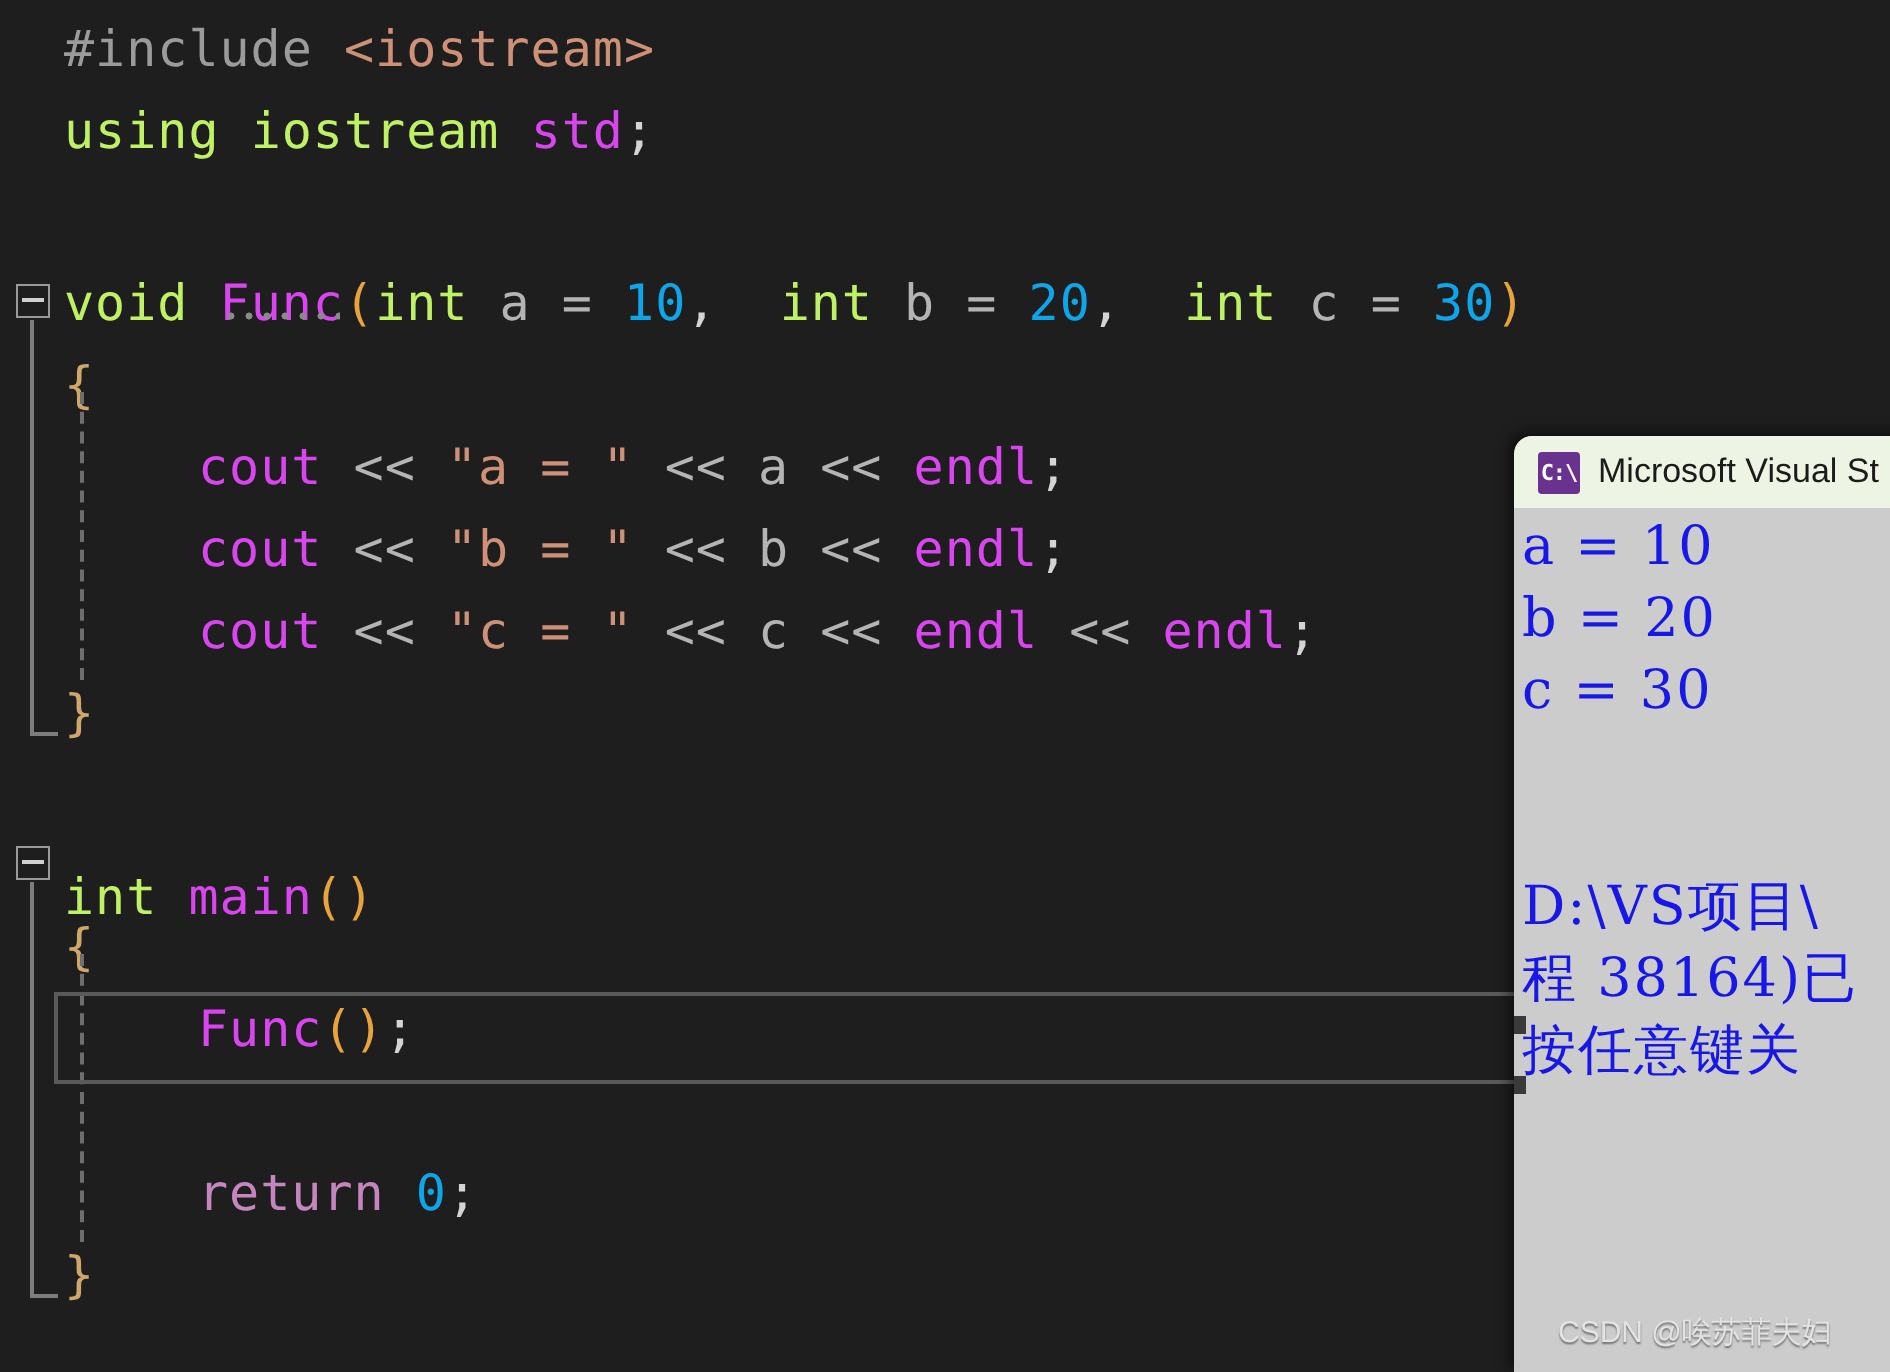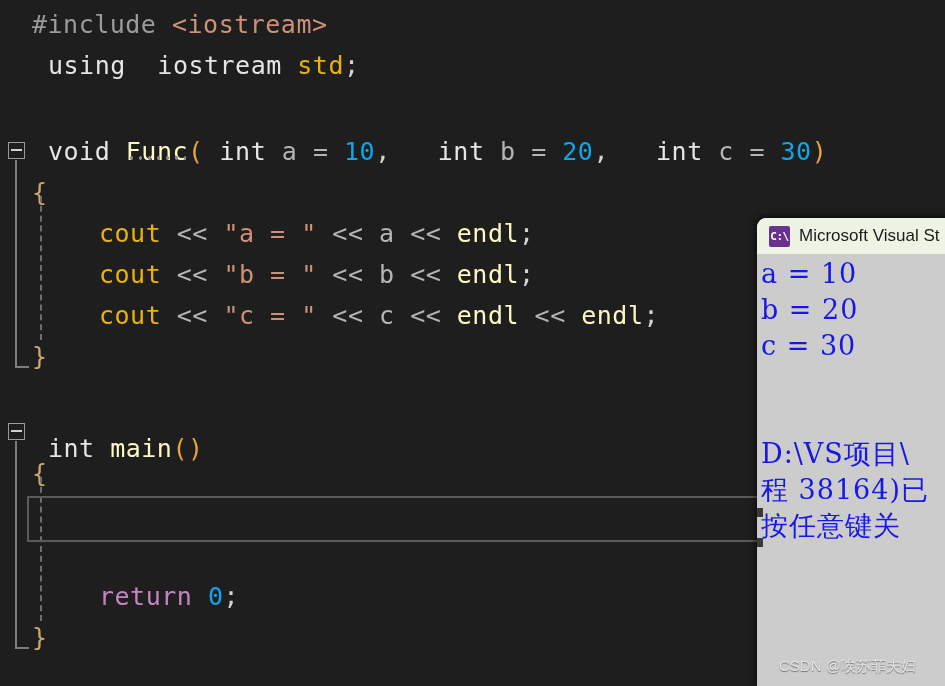--- a/index.html
+++ b/index.html
@@ -33,26 +33,26 @@
     font-size: 25px;
     letter-spacing: 0.5px;
     color: #d4d4d4;
   }
   .indent1 { padding-left: 32px; }
   .indent2 { padding-left: 32px; }
   .indent3 { padding-left: 99px; }
 
   .tok-pre   { color: #9b9b9b; }
   .tok-inc   { color: #ce9178; }
-  .tok-kw    { color: #e5e5e5; margin-left: 16px; }
-  .tok-fn    { color: #fef9c3; }
+  .tok-kw    { color: #bef264; }
+  .tok-fn    { color: #d946ef; }
   .tok-num   { color: #0ea5e9; }
   .tok-str   { color: #ce9178; }
   .tok-op    { color: #b4b4b4; }
-  .tok-plain { color: #eab308; }
+  .tok-plain { color: #d946ef; }
   .tok-ctrl  { color: #c586c0; }
   .tok-brace { color: #cfa76a; }
   .tok-paren { color: #e8a33d; }
   .tok-punct { color: #d4d4d4; }
 
   
   .squiggle {
     position: relative;
   }
   .squiggle::after {
@@ -198,20 +198,21 @@
     <div class="code-line indent3" style="top:254px;"><span class="tok-plain">cout</span><span> </span><span class="tok-op">&lt;&lt;</span><span> </span><span class="tok-str">"b = "</span><span> </span><span class="tok-op">&lt;&lt;</span><span> </span><span class="tok-op">b</span><span> </span><span class="tok-op">&lt;&lt;</span><span> </span><span class="tok-fn">endl</span><span class="tok-punct">;</span></div>
 
     <div class="code-line indent3" style="top:295px;"><span class="tok-plain">cout</span><span> </span><span class="tok-op">&lt;&lt;</span><span> </span><span class="tok-str">"c = "</span><span> </span><span class="tok-op">&lt;&lt;</span><span> </span><span class="tok-op">c</span><span> </span><span class="tok-op">&lt;&lt;</span><span> </span><span class="tok-fn">endl</span><span> </span><span class="tok-op">&lt;&lt;</span><span> </span><span class="tok-fn">endl</span><span class="tok-punct">;</span></div>
 
     <div class="code-line" style="top:336px;padding-left:32px;"><span class="tok-brace">}</span></div>
 
     <div class="code-line indent2" style="top:428px;"><span class="tok-kw">int</span><span> </span><span class="tok-fn">main</span><span class="tok-paren">(</span><span class="tok-paren">)</span></div>
 
     <div class="code-line" style="top:453px;padding-left:32px;"><span class="tok-brace">{</span></div>
 
+    <div class="code-line indent3" style="top:494px;"><span class="tok-fn">Func</span><span class="tok-paren">(</span><span class="tok-paren">)</span><span class="tok-punct">;</span></div>
 
     <div class="code-line indent3" style="top:576px;"><span class="tok-ctrl">return</span><span> </span><span class="tok-num">0</span><span class="tok-punct">;</span></div>
 
     <div class="code-line" style="top:617px;padding-left:32px;"><span class="tok-brace">}</span></div>
 
     <div class="fold-box" style="left:8px; top:142px;"></div>
     <div class="fold-line" style="left:15px; top:160px; height:206px;"></div>
     <div class="fold-foot" style="left:15px; top:366px; width:14px;"></div>
     <div class="guide-dashed" style="left:40px; top:196px; height:144px;"></div>
 

